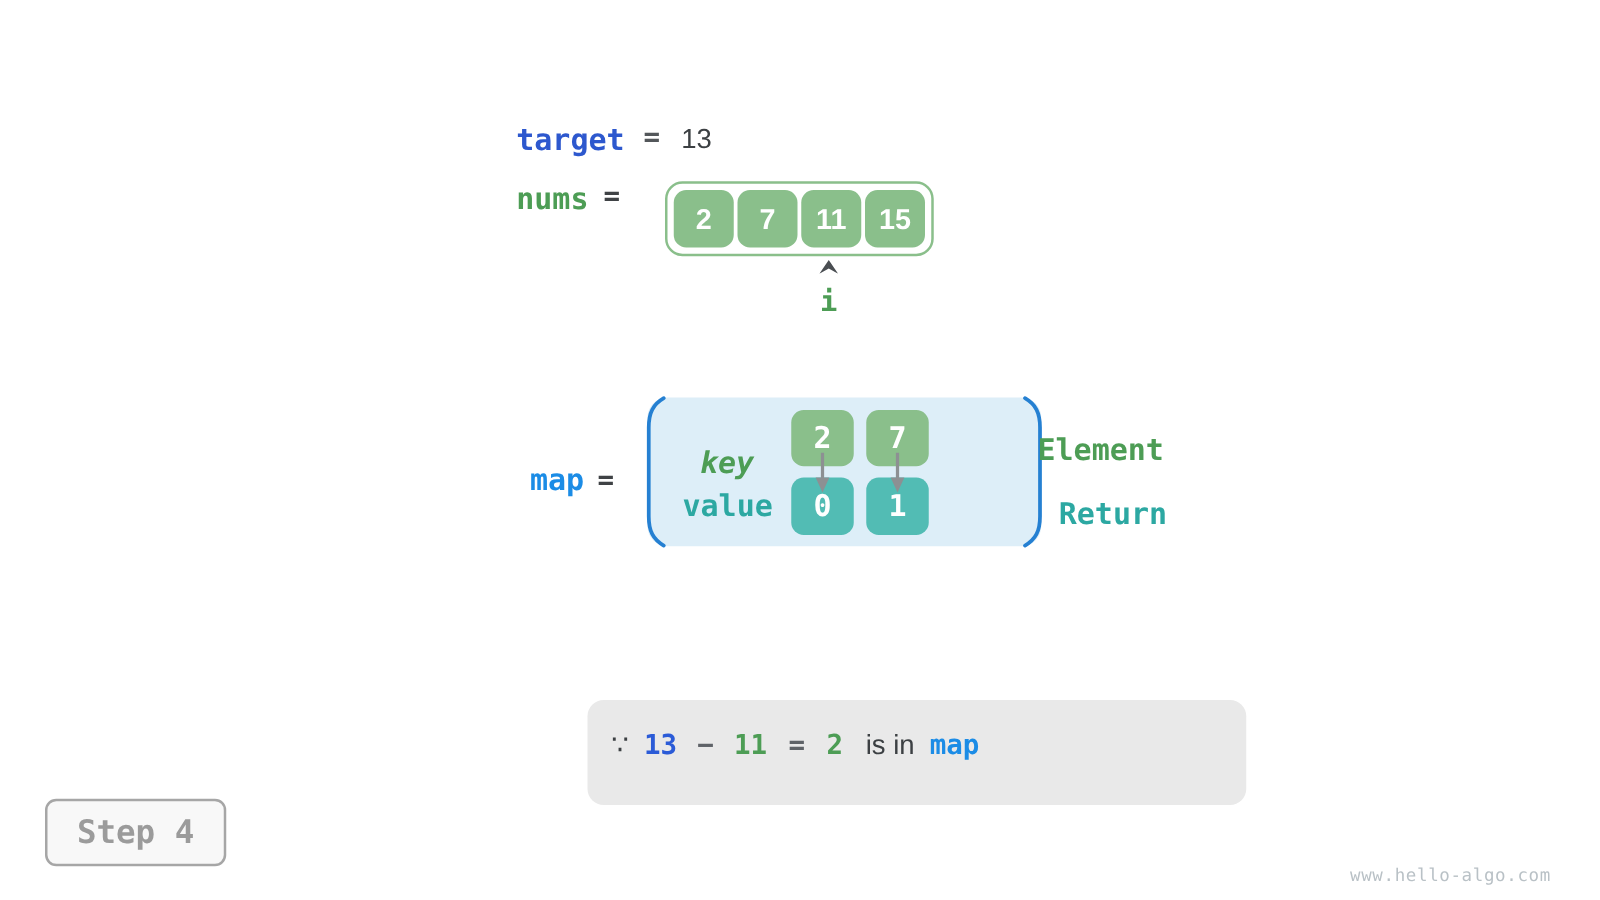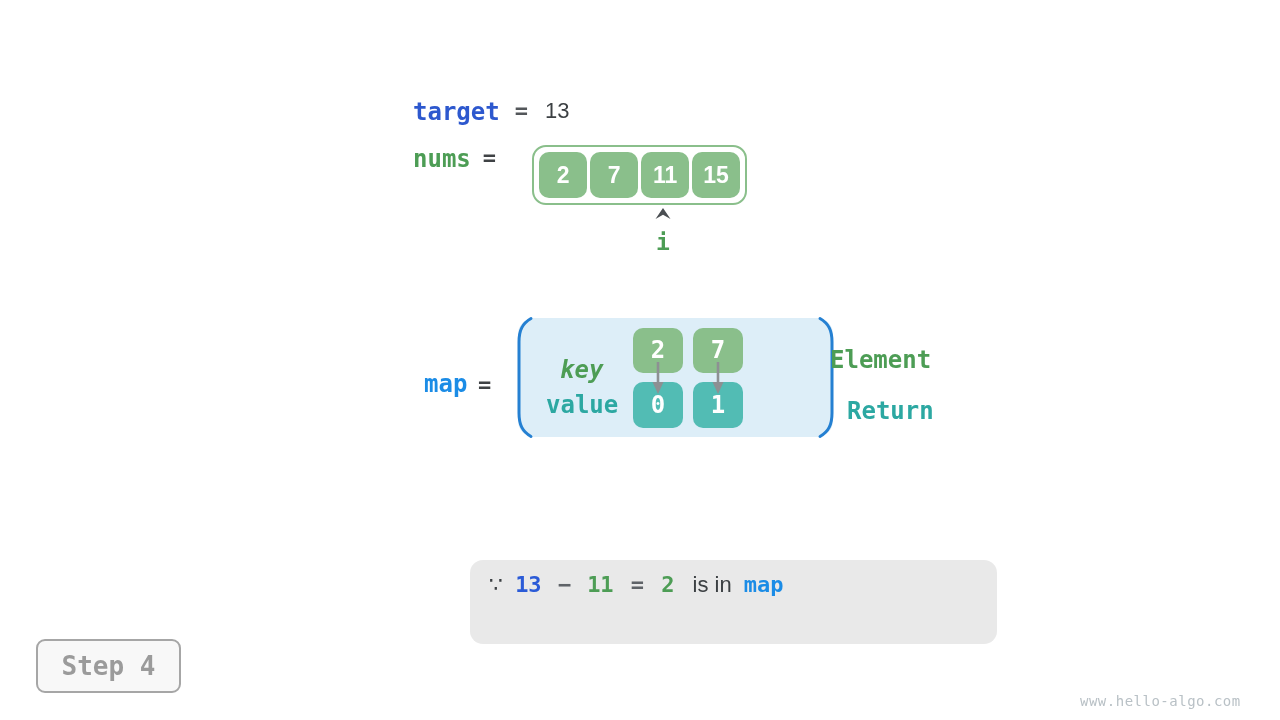--- a/index.html
+++ b/index.html
@@ -27,21 +27,21 @@
   
   .map-fill{left:518px;top:318px;width:315px;height:119px;background:#ddeef8;border-radius:16px;}
   .map-cell{width:50px;border-radius:10px;color:#fff;font-size:24px;font-weight:bold;text-align:center;}
   .map-key{height:45px;line-height:45px;background:#8abf8b;}
   .map-val{height:46px;line-height:46px;background:#52bcb4;}
 
   
   .caption{font-size:22px;color:#3c4043;}
   .caption .code{color:#4d9d55;font-weight:bold;font-size:22px;margin-left:6px;}
   .panel{left:470px;top:560px;width:527px;height:84px;background:#e9e9e9;border-radius:13px;
-         padding:9px 0 0 19px;box-sizing:border-box;}
+         padding:20px 0 0 19px;box-sizing:border-box;}
   .panel .line{line-height:32px;font-size:22px;color:#3c4043;white-space:nowrap;}
   .m{font-family:"DejaVu Sans Mono","Liberation Mono",monospace;font-weight:bold;}
   .c-blue{color:#2b5bd7;} .c-green{color:#4d9d55;} .c-gray{color:#5f6368;}
   .c-lblue{color:#1b8ce6;} .c-dark{color:#3c4043;font-weight:normal;}
 
   
   .step-badge{left:36px;top:639px;width:145px;height:54px;background:#f8f8f8;border:2px solid #a6a6a6;
               border-radius:9px;box-sizing:border-box;text-align:center;line-height:50px;
               color:#9b9b9b;font-size:26px;font-weight:bold;}
   .watermark{left:1080px;top:693px;color:#b9c1c6;font-size:14px;letter-spacing:0.5px;}

